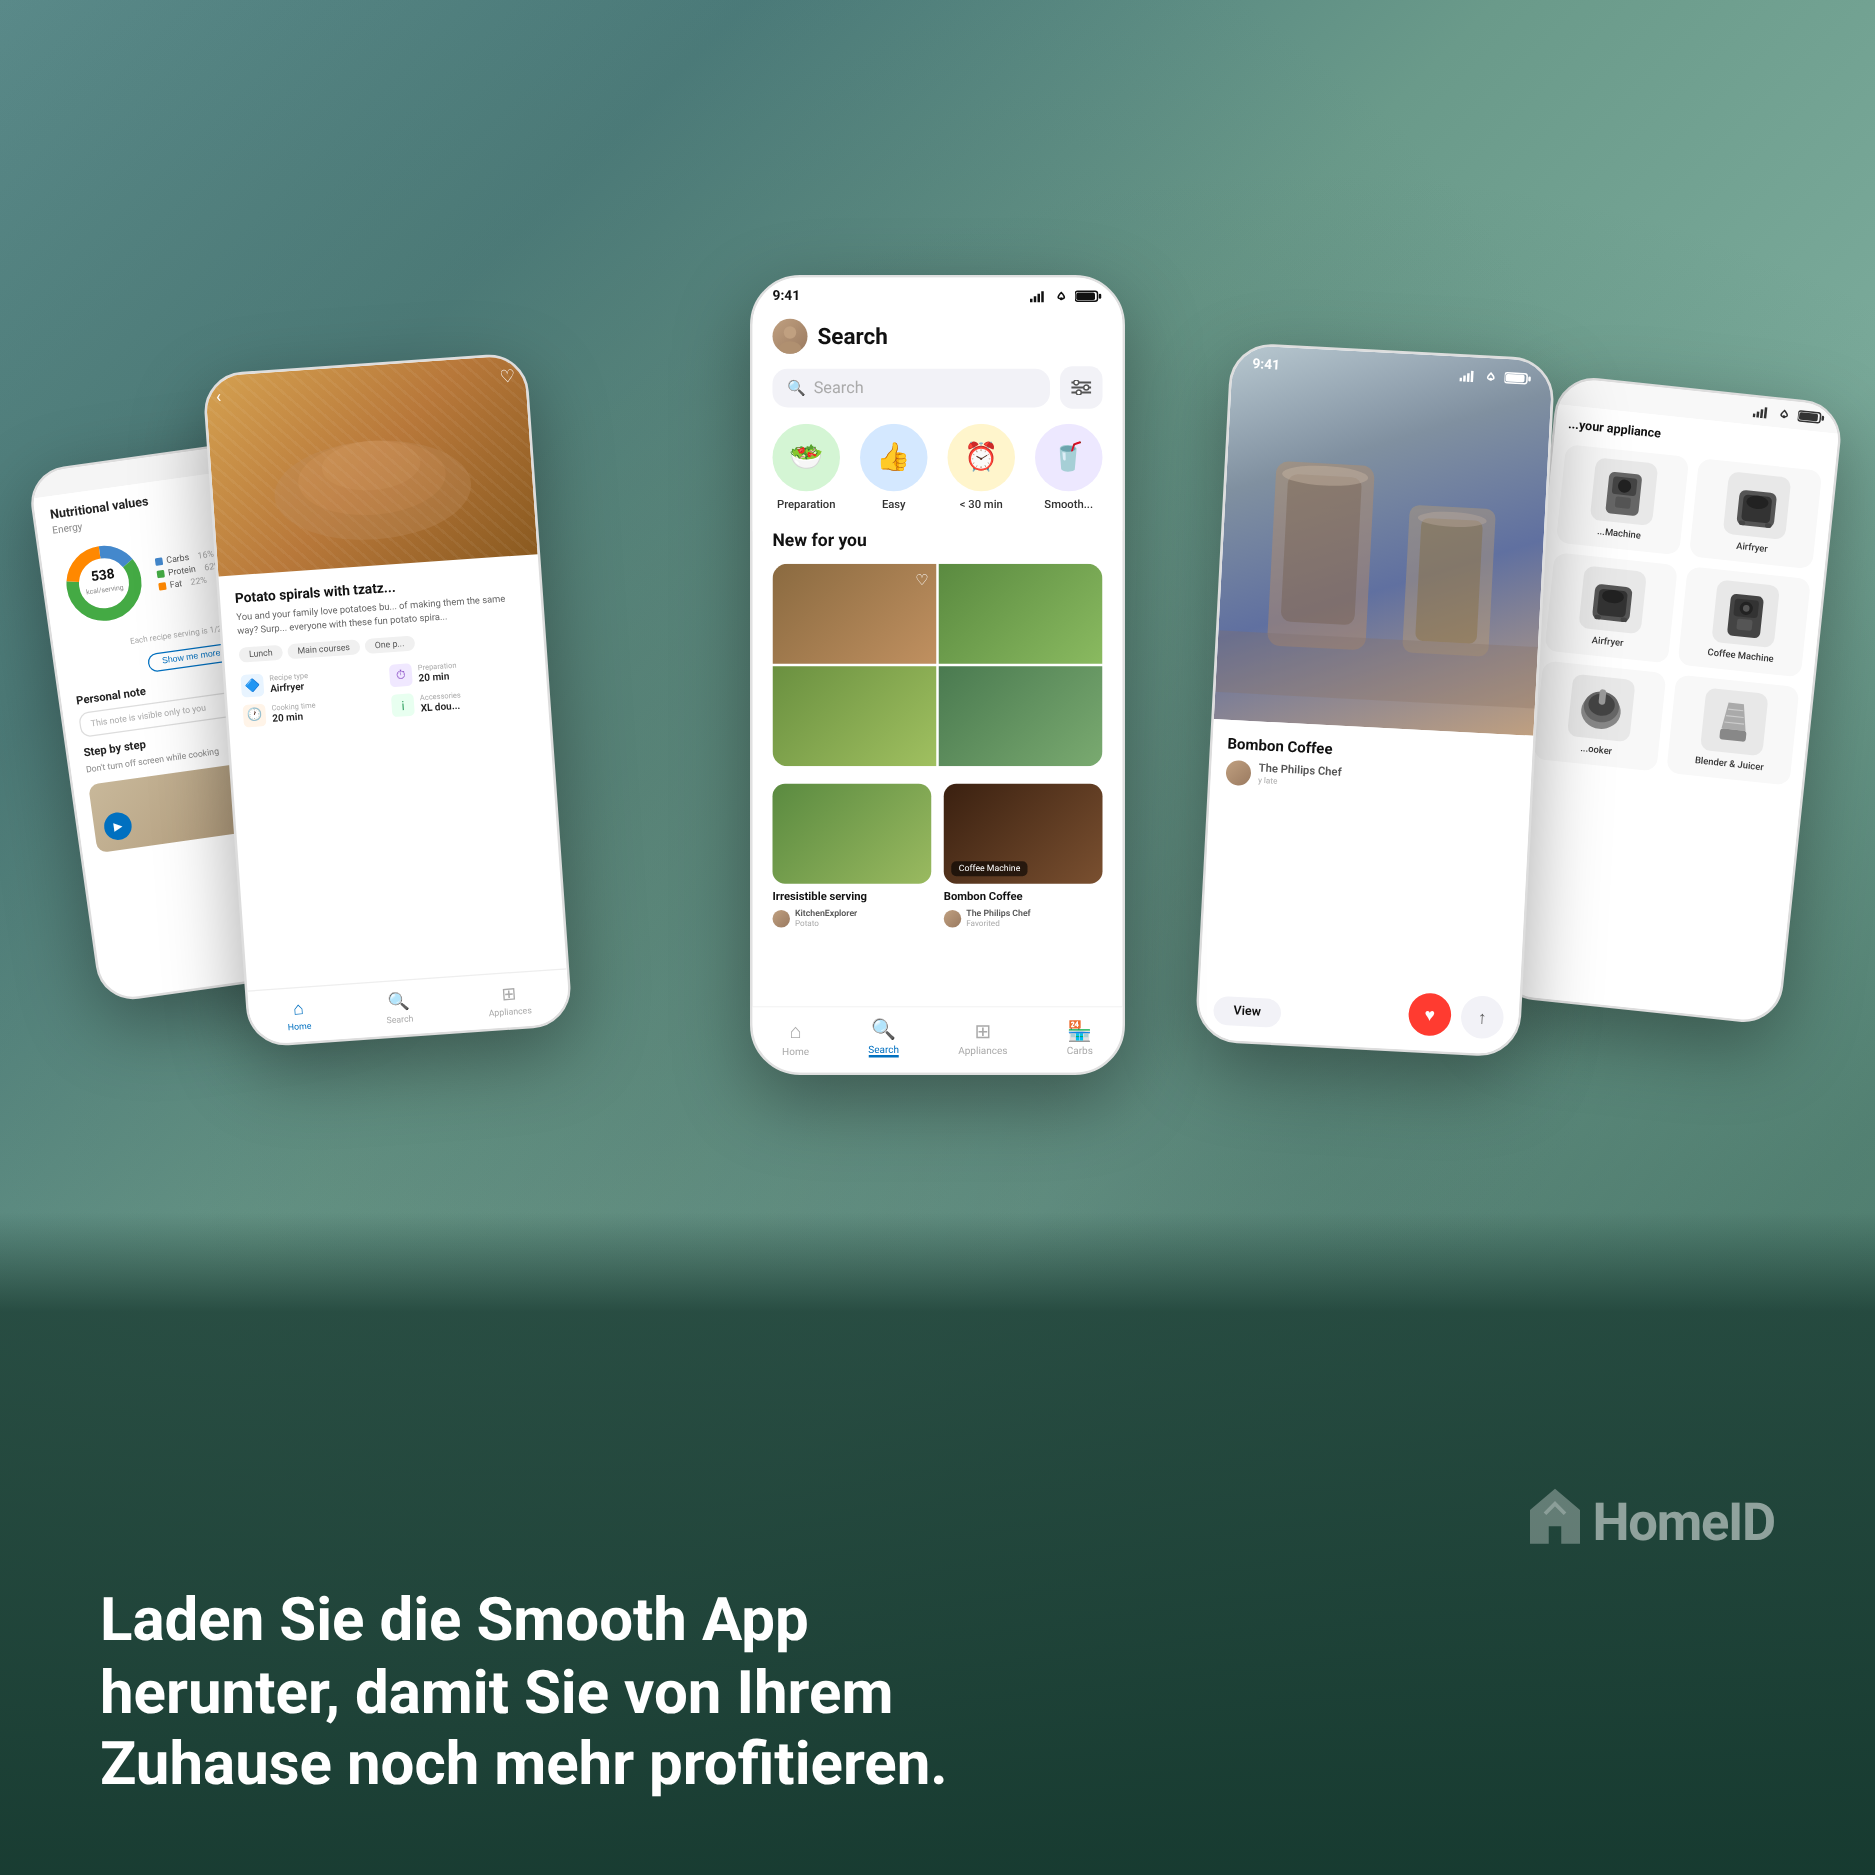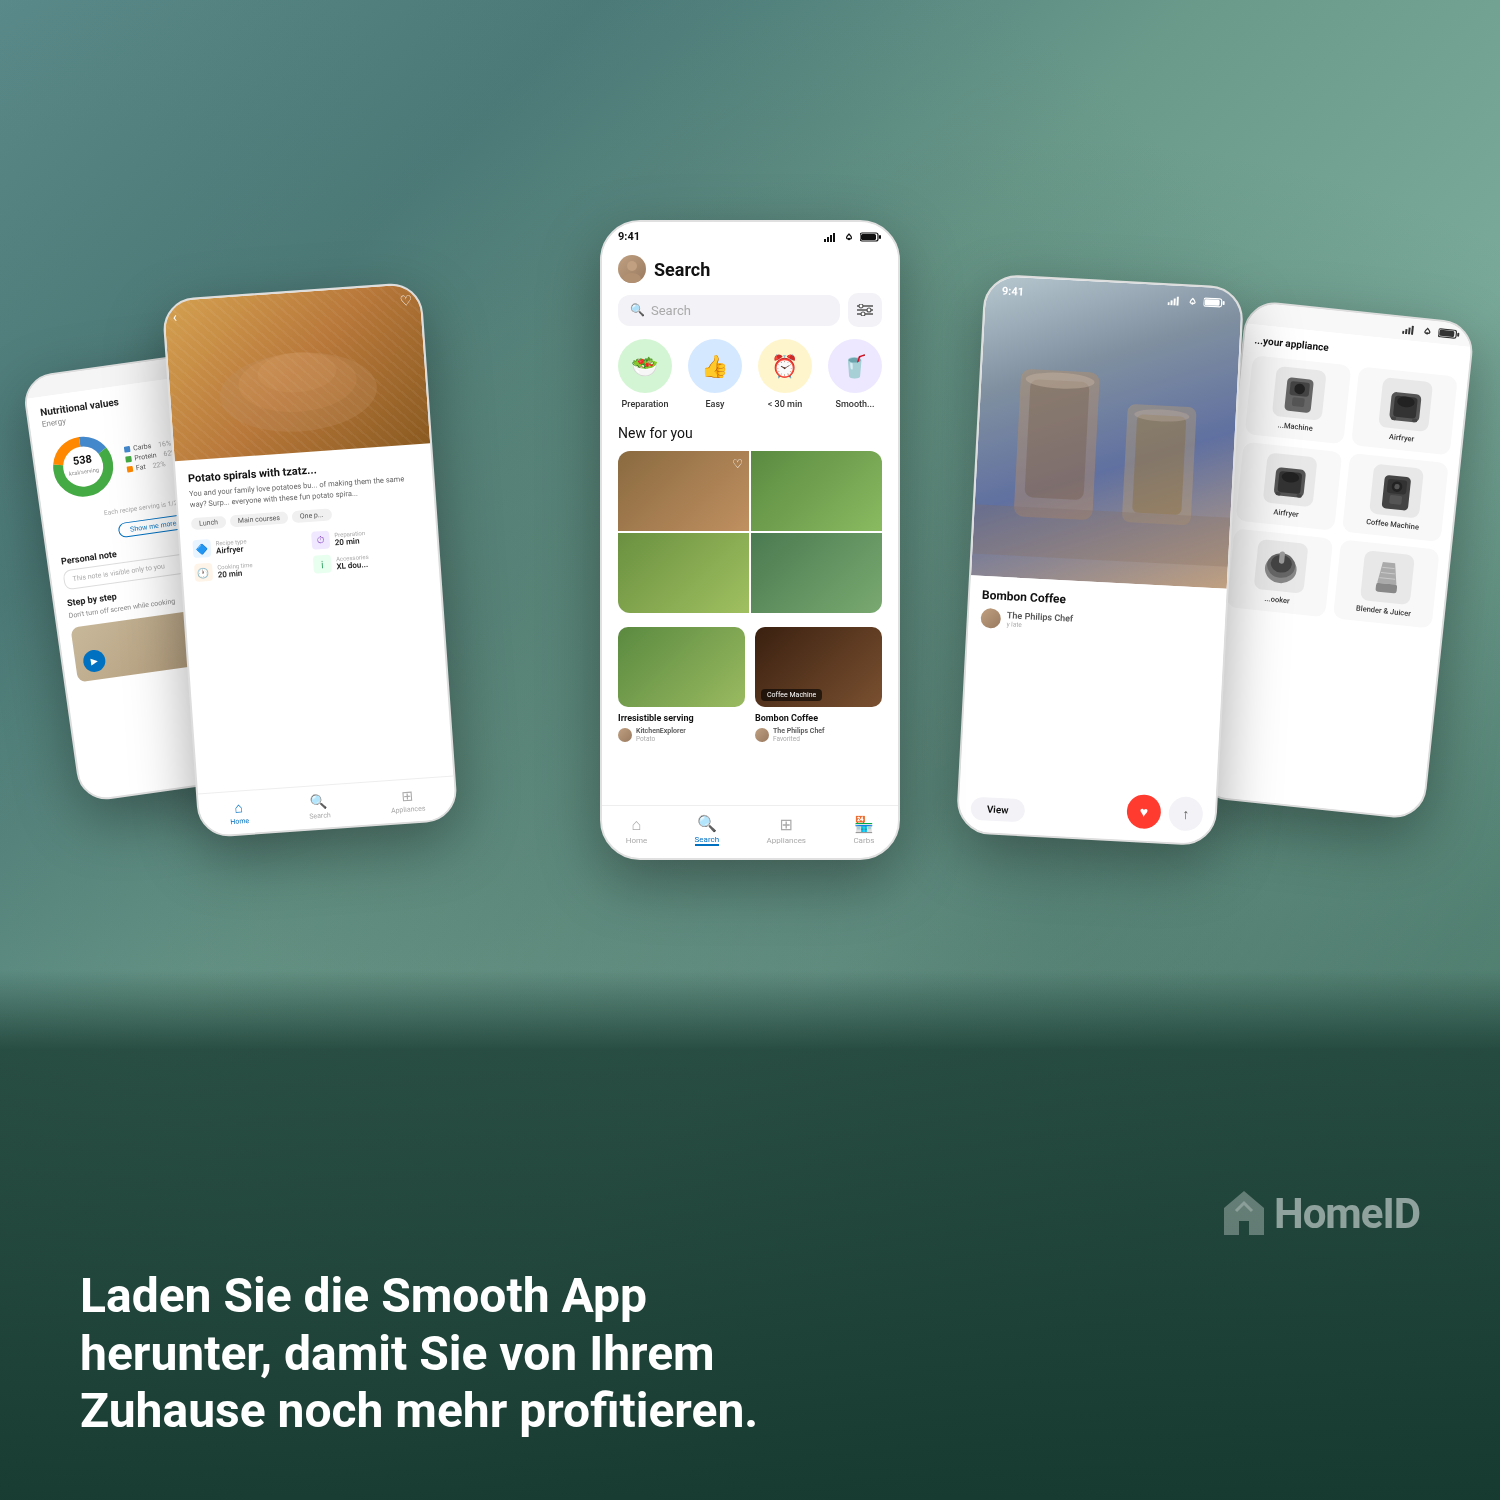--- a/index.html
+++ b/index.html
@@ -445,21 +445,21 @@
 
     .cat-label {
       font-size: 9px;
       color: #333;
       font-weight: 500;
       text-align: center;
     }
 
     .section-label {
       font-size: 14px;
-      font-weight: 400;
+      font-weight: 700;
       color: #111;
       padding: 0 16px 10px;
     }
 
     .recipe-grid {
       display: grid;
       grid-template-columns: 1fr 1fr;
       gap: 2px;
       margin: 0 16px;
       border-radius: 12px;
@@ -744,21 +744,21 @@
       height: 530px;
       background: linear-gradient(to bottom, rgba(40,80,70,0) 0%, rgba(30,65,55,0.85) 15%, rgba(20,55,45,0.95) 100%);
       display: flex;
       flex-direction: column;
       justify-content: flex-end;
       padding: 0 80px 60px;
     }
 
     .homeid-logo {
       display: flex;
-      align-items: center;
+      align-items: flex-end;
       margin-bottom: 24px;
       align-self: flex-end;
     }
 
     .logo-icon {
       width: 60px;
       height: 60px;
       opacity: 0.6;
     }
 

